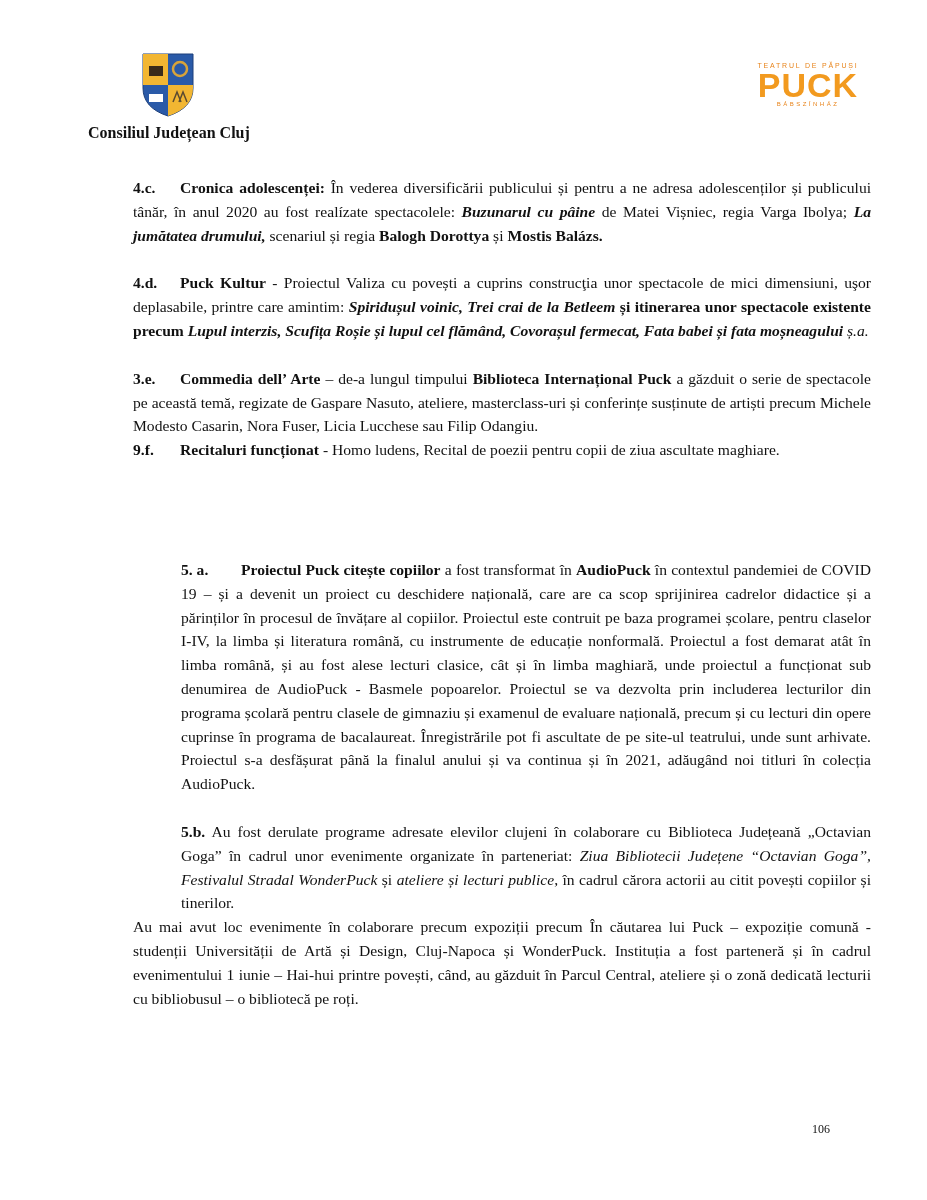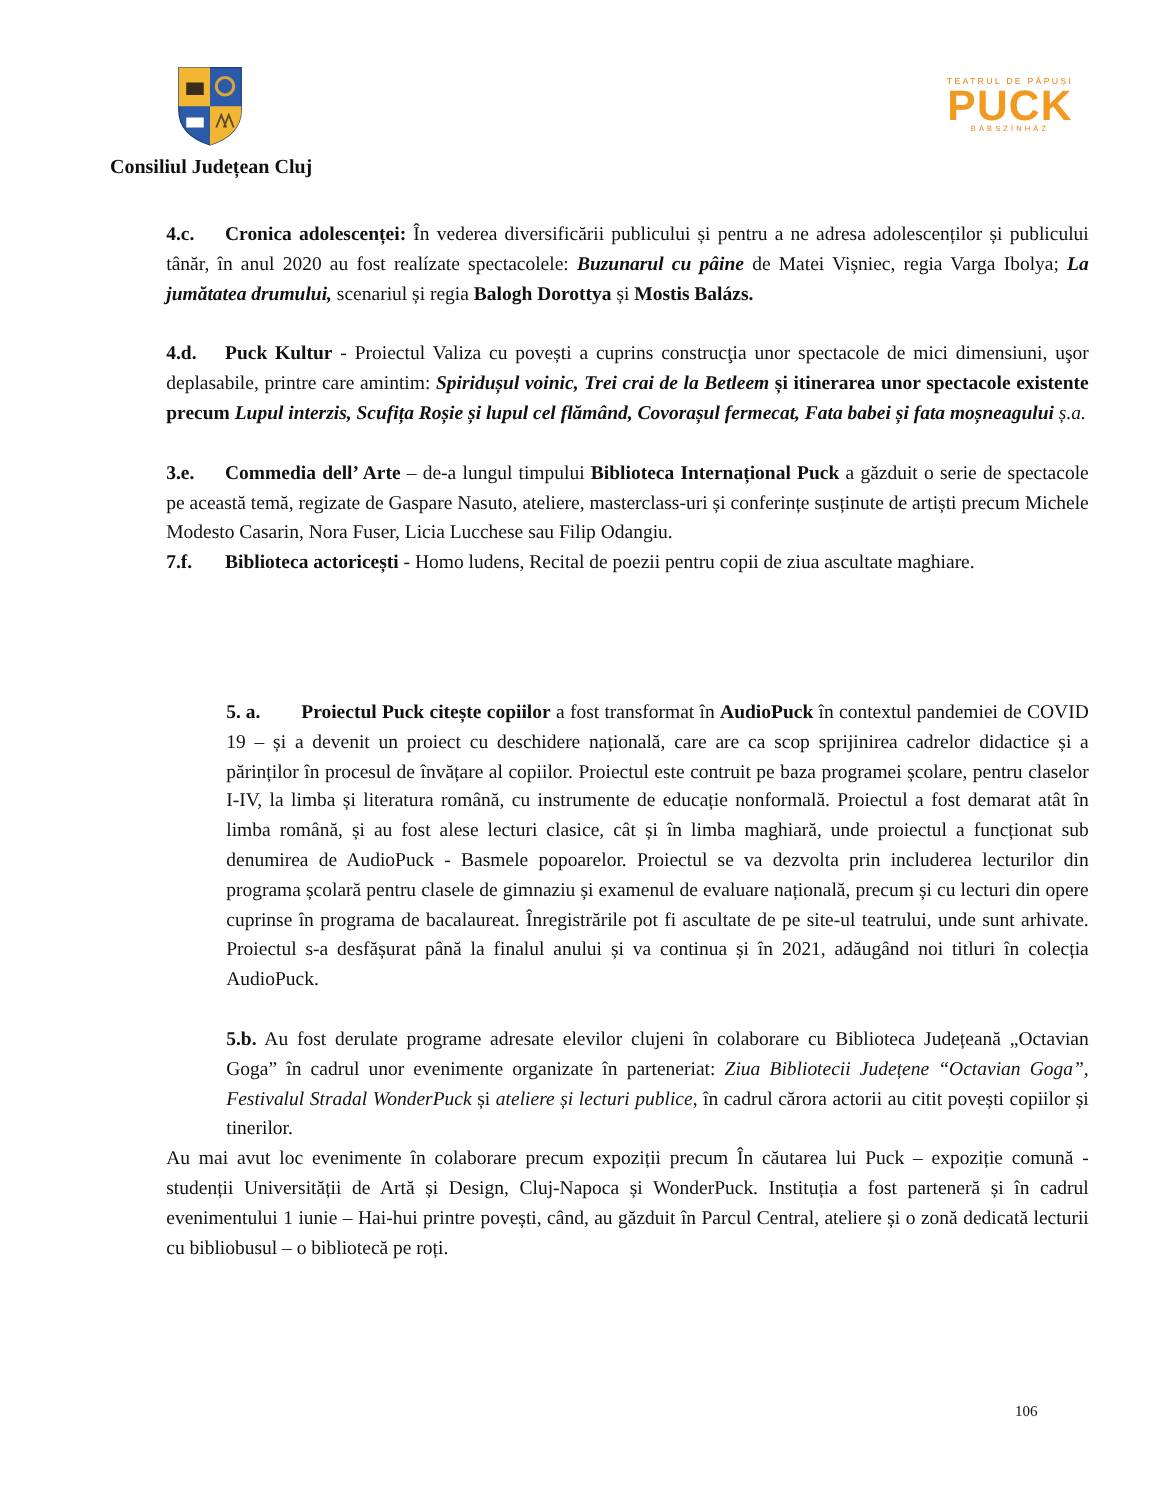--- a/index.html
+++ b/index.html
@@ -52,21 +52,21 @@
   <p><span class="lbl">4.c.</span><b>Cronica adolescenței:</b><span> În vederea diversificării publicului  și pentru a ne adresa adolescenților și publicului tânăr, în anul 2020 au fost realízate spectacolele: </span><b><i>Buzunarul cu pâine</i></b><span> de Matei Vișniec, regia Varga Ibolya; </span><b><i>La jumătatea drumului,</i></b><span> scenariul și regia </span><b>Balogh Dorottya</b><span> și </span><b>Mostis Balázs.</b></p>
 
   <div class="gap"></div>
 
   <p><span class="lbl">4.d.</span><b>Puck Kultur</b><span> - Proiectul Valiza cu povești a cuprins construcţia unor spectacole de mici dimensiuni, uşor deplasabile, printre care amintim:  </span><b><i>Spiridușul voinic, Trei crai de la Betleem</i></b><b> și itinerarea unor spectacole existente precum </b><b><i>Lupul interzis, Scufița Roșie și lupul cel flămând, Covorașul fermecat, Fata babei și fata moșneagului</i></b><i> ș.a.</i></p>
 
   <div class="gap"></div>
 
   <p><span class="lbl">3.e.</span><b>Commedia dell’ Arte</b><span> – de-a lungul timpului </span><b>Biblioteca Internațional Puck</b><span> a găzduit o serie de spectacole pe această temă, regizate de Gaspare Nasuto, ateliere, masterclass-uri și conferințe susținute de artiști precum Michele Modesto Casarin, Nora Fuser, Licia Lucchese sau Filip Odangiu.</span></p>
 
-  <p><span class="lbl">7.f.</span><b>Biblioteca actoricești</b><span> - Homo ludens, Recital de poezii pentru copii de ziua ascultate maghiare.</span></p>
+  <p><span class="lbl">9.f.</span><b>Recitaluri funcționat</b><span> - Homo ludens, Recital de poezii pentru copii de ziua ascultate maghiare.</span></p>
 
   <div class="gap2"></div>
 
 
   <div class="gap"></div>
 
   <p class="indent"><span class="suba">5. a.</span><b>Proiectul Puck citește copiilor</b><span> a fost transformat în </span><b>AudioPuck</b><span> în contextul pandemiei de COVID 19 – și a devenit un proiect cu deschidere națională, care are ca scop sprijinirea cadrelor didactice și a părinților în procesul de învățare al copiilor. Proiectul este contruit pe baza programei școlare, pentru claselor I-IV, la limba și literatura română, cu instrumente de educație nonformală. Proiectul a fost demarat atât în limba română, și au fost alese lecturi clasice, cât și în limba maghiară, unde proiectul a funcționat sub denumirea de AudioPuck - Basmele popoarelor. Proiectul se va dezvolta prin includerea lecturilor din programa școlară pentru clasele de gimnaziu și examenul de evaluare națională, precum și cu lecturi din opere cuprinse în programa de bacalaureat. Înregistrările pot fi ascultate de pe site-ul teatrului, unde sunt arhivate. Proiectul s-a desfășurat până la finalul anului și va continua și în 2021, adăugând noi titluri în colecția AudioPuck.</span></p>
 
   <div class="gap"></div>
 

